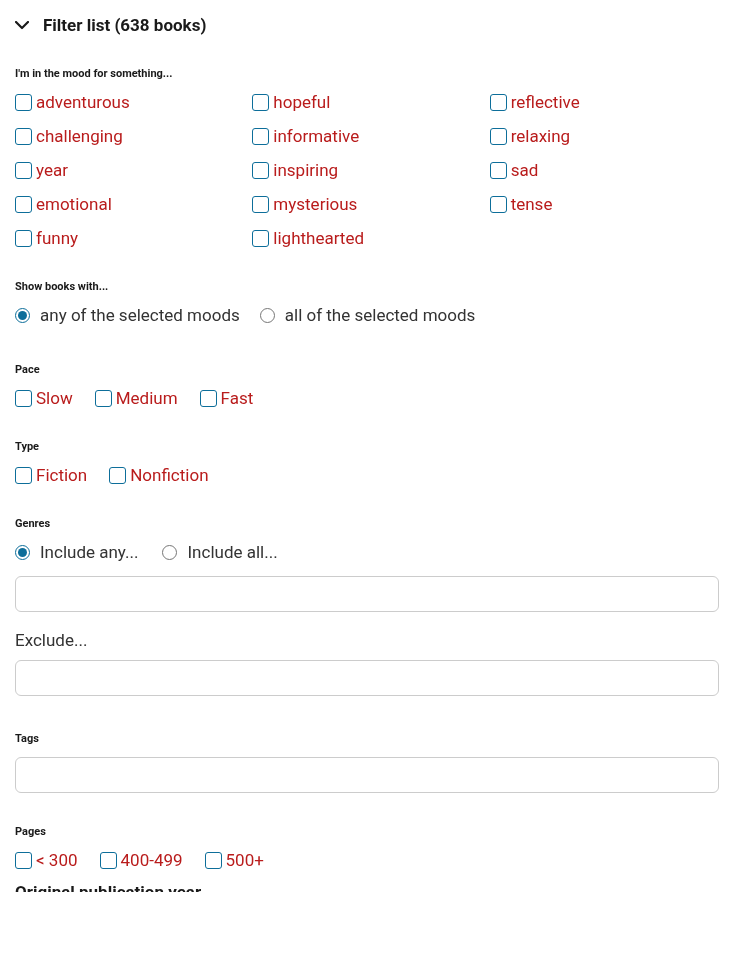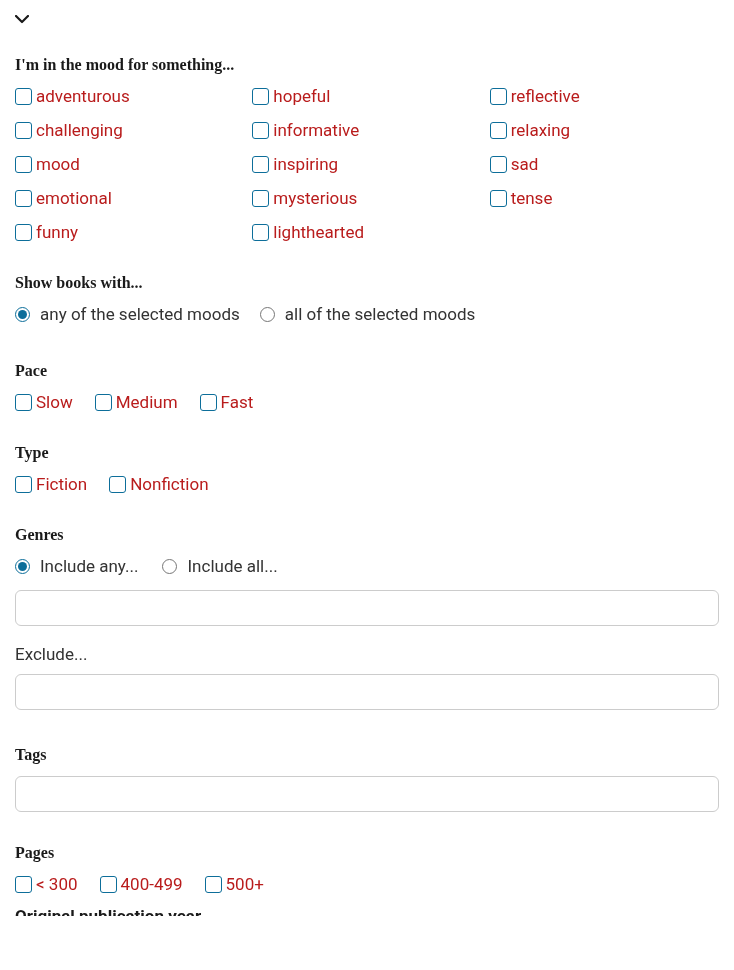--- a/index.html
+++ b/index.html
@@ -24,24 +24,23 @@
       cursor: pointer;
     }
     .chevron {
       display: inline-block;
     }
     .chevron svg {
       display: block;
     }
     .section-heading {
       font-weight: 700;
-      font-size: 16px;
+      font-size: 11px;
       margin-bottom: 12px;
       color: #1a1a1a;
-      font-family: Liberation Serif, serif;
     }
     .mood-grid {
       display: grid;
       grid-template-columns: repeat(3, 1fr);
       grid-auto-flow: column;
       grid-template-rows: repeat(5, auto);
       row-gap: 14px;
       column-gap: 8px;
       margin-bottom: 32px;
     }
@@ -145,35 +144,36 @@
   </style>
 </head>
 <body>
 
 <div class="filter-header">
   <span class="chevron">
     <svg width="14" height="9" viewBox="0 0 14 9">
         <path d="M1 1 L7 7 L13 1" stroke="#1a1a1a" stroke-width="2.2" fill="none" stroke-linecap="round" stroke-linejoin="round"></path>
       </svg>
   </span>
+  <span>Filter list (638 books)</span>
 </div>
 
 <div class="section-heading">I'm in the mood for something...</div>
 <div class="mood-grid">
   <div class="checkbox-item">
       <input type="checkbox" style="">
       <label>adventurous</label>
     </div>
   <div class="checkbox-item">
       <input type="checkbox" style="">
       <label>challenging</label>
     </div>
   <div class="checkbox-item">
       <input type="checkbox" style="">
-      <label>mood</label>
+      <label>year</label>
     </div>
   <div class="checkbox-item">
       <input type="checkbox" style="">
       <label>emotional</label>
     </div>
   <div class="checkbox-item">
       <input type="checkbox" style="">
       <label>funny</label>
     </div>
   <div class="checkbox-item">

